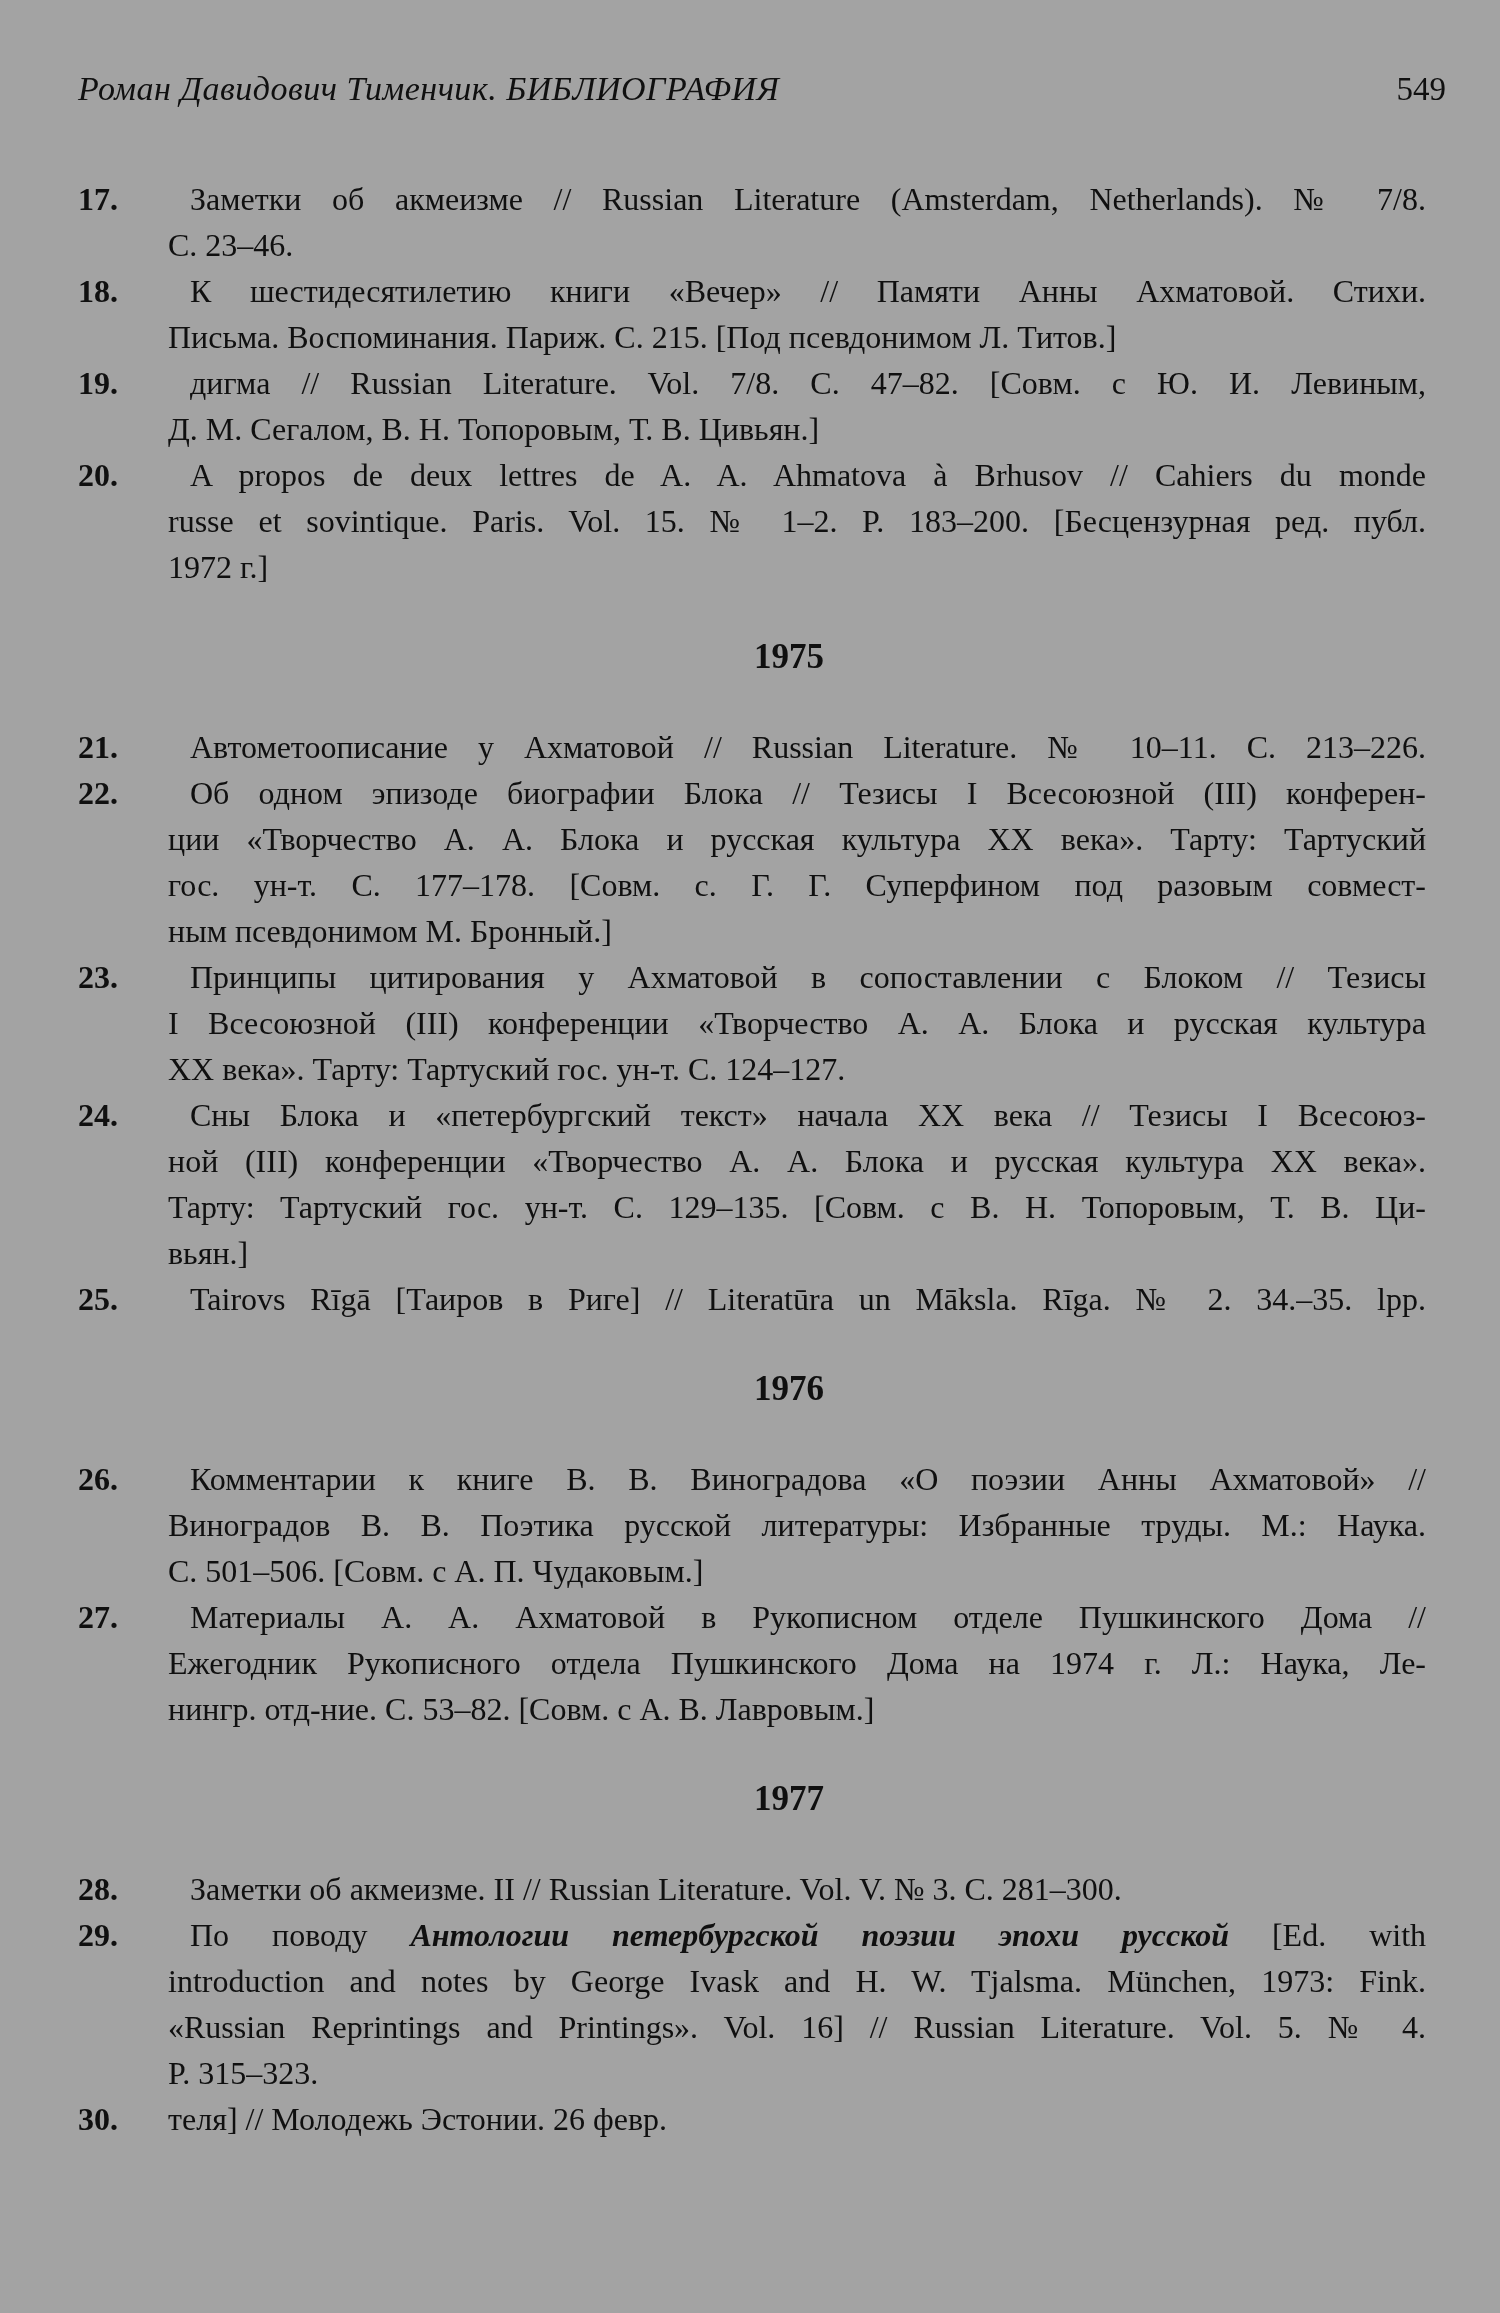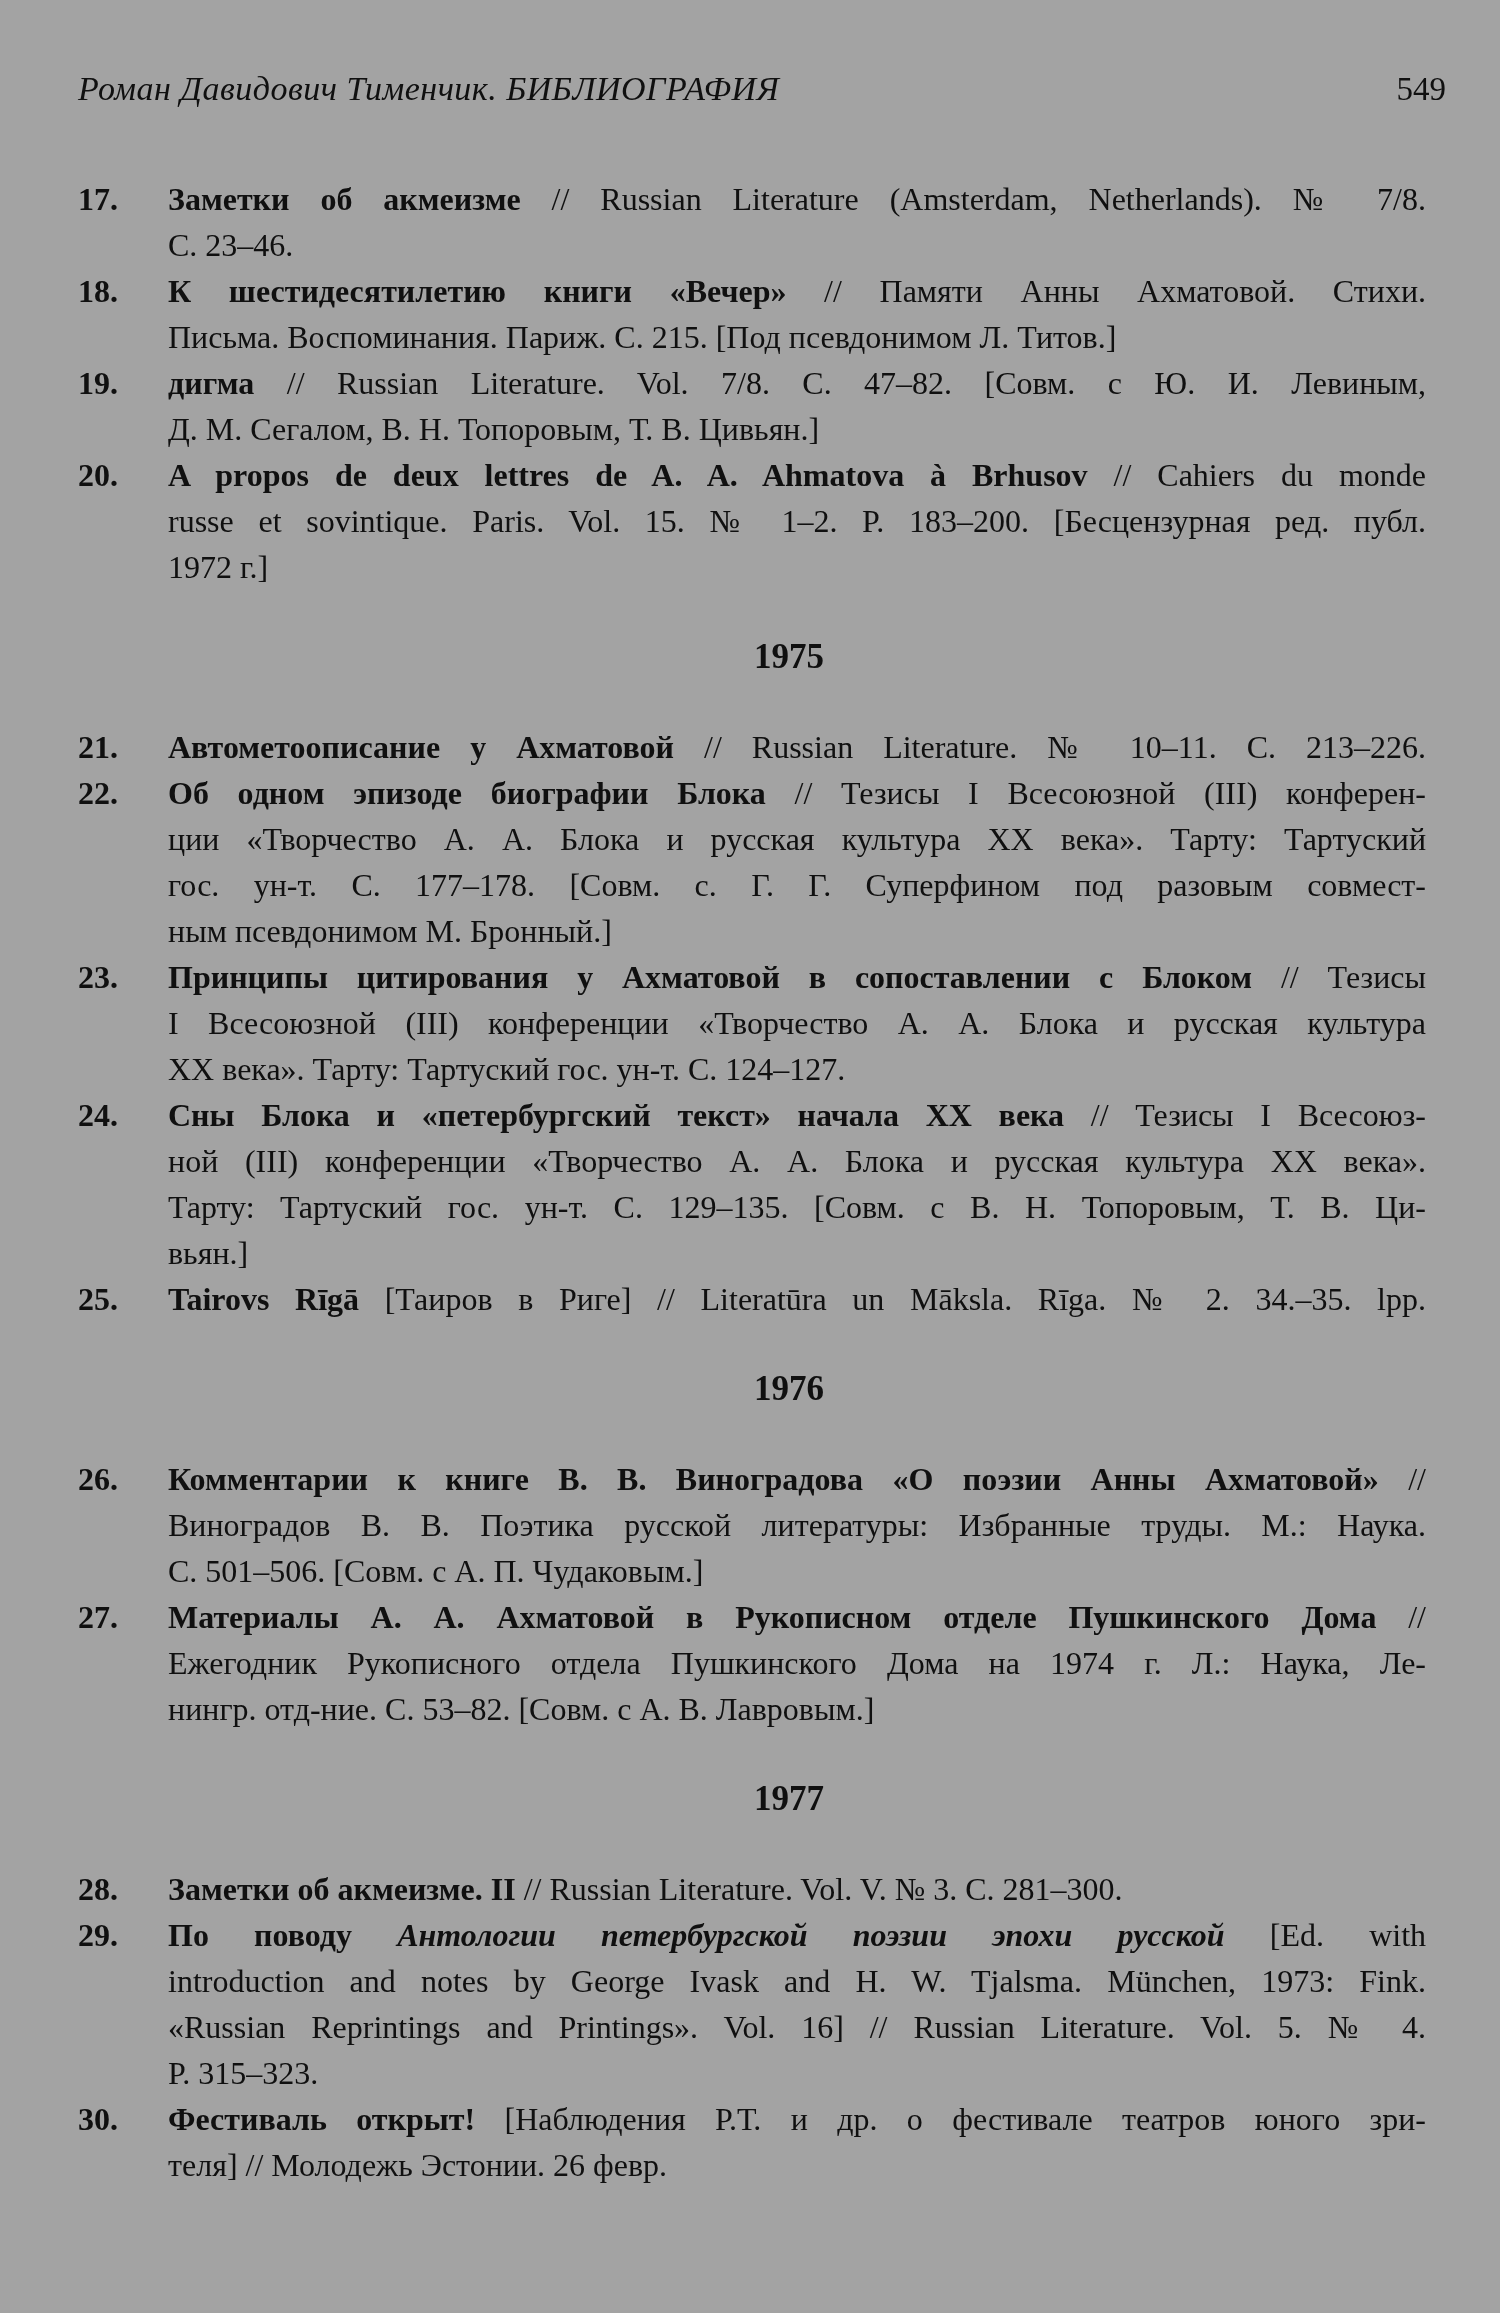--- a/index.html
+++ b/index.html
@@ -57,21 +57,21 @@
     width: 1258px;
   }
   .line {
     text-align: left;
   }
   .line.just {
     text-align: justify;
     text-align-last: justify;
   }
   .seg-regular { font-weight: normal; font-style: normal; }
-  .seg-bold { font-weight: bold; }
+  .seg-bold { font-weight: normal; margin-left: 22px; }
   .seg-bold-italic { font-weight: bold; font-style: italic; }
   .year-heading {
     margin: 44px 0 44px 82px;
     width: 1258px;
     text-align: center;
     font-weight: bold;
     font-size: 35px;
     line-height: 46px;
   }
 </style>
@@ -182,18 +182,17 @@
         <div class="entry-body">
           <div class="line just"><span class="seg-bold">По поводу </span><span class="seg-bold-italic">Антологии петербургской поэзии эпохи русской</span><span class="seg-regular"> [Ed. with</span></div>
           <div class="line just"><span class="seg-regular">introduction and notes by George Ivask and H. W. Tjalsma. München, 1973: Fink.</span></div>
           <div class="line just"><span class="seg-regular">«Russian Reprintings and Printings». Vol. 16] // Russian Literature. Vol. 5. № 4.</span></div>
           <div class="line"><span class="seg-regular">P. 315–323.</span></div>
         </div>
       </div>
       <div class="entry">
         <div class="num">30.</div>
         <div class="entry-body">
-          <div class="line just"><span class="seg-bold">Фестиваль открыт!</span><span class="seg-regular"> [Наблюдения Р.Т. и др. о фестивале театров юного зри-</span></div>
           <div class="line"><span class="seg-regular">теля] // Молодежь Эстонии. 26 февр.</span></div>
         </div>
       </div>
     </div>
 </div>
 
 </body></html>

